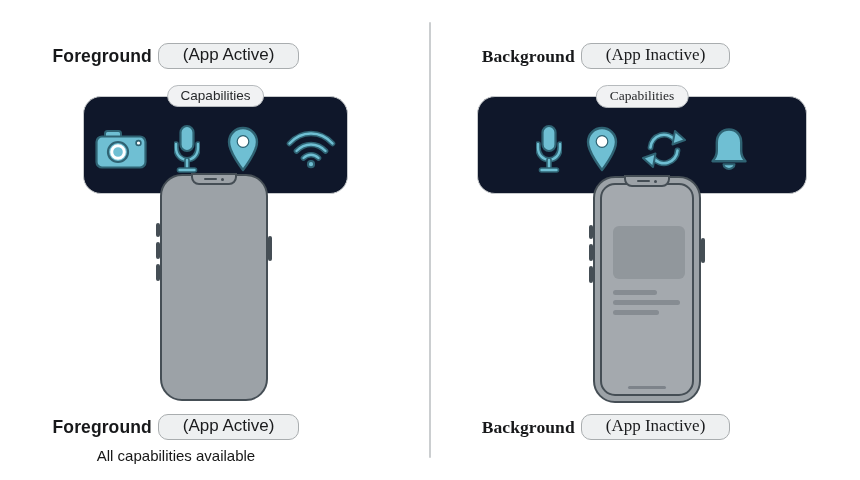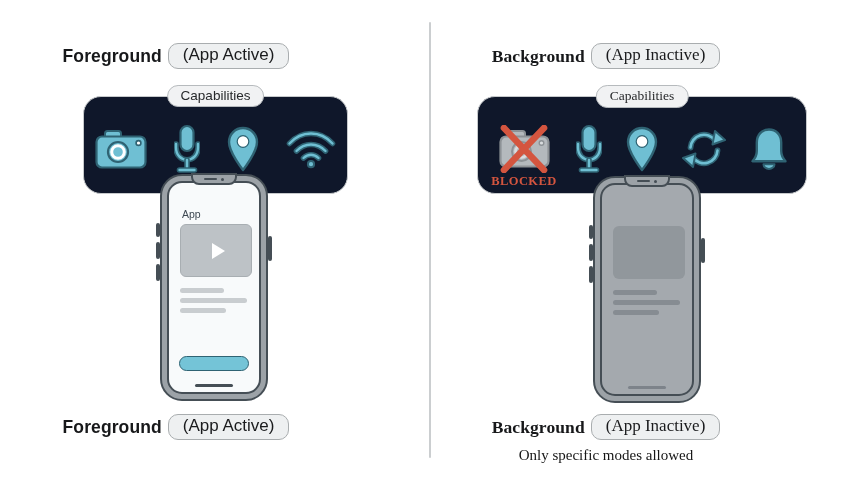--- a/index.html
+++ b/index.html
@@ -11,21 +11,21 @@
 
   .panel { position:absolute; top:16px; width:352px; height:480px; }
   .panel.left { left:0; }
   .panel.right { left:430px;font-family:Liberation Serif, serif; }
 
   
   .title-row { position:absolute; left:0; width:100%; display:flex; justify-content:center; align-items:center; gap:6px; }
   .title-row.header { top:27px; }
   .title-row.footer { top:398px; }
   .title-text { font-size:17.5px; font-weight:bold; color:#17181a; letter-spacing:0.1px; }
-  .title-badge { font-size:17px; color:#1a1b1d; background:#eef0f1; border:1.5px solid #a9adaf; border-radius:10px; padding:1px 14px 3px; white-space:nowrap; }
+  .title-badge { font-size:17px; color:#1a1b1d; background:#eef0f1; border:1.5px solid #a9adaf; border-radius:10px; padding:1px 24px 3px; white-space:nowrap; }
 
   .subtitle { position:absolute; top:431px; left:0; width:100%; text-align:center; font-size:15px; color:#161616; }
 
   
   .capbox { position:absolute; top:80px; height:98px; background:#0f172a; border:1.6px solid #c6c9cb; border-radius:18px; }
   .panel.left  .capbox { left:83px; width:265px; }
   .panel.right .capbox { left:47px; width:330px; }
   .cap-pill { position:absolute; top:-12px; left:50%; transform:translateX(-50%); background:#f1f2f3; border:1.4px solid #b6babd; border-radius:12px; font-size:13.5px; color:#27292b; padding:2px 13px 3px; white-space:nowrap; }
   .icons-row { position:absolute; left:0; top:0; width:100%; height:100%; display:flex; justify-content:center; align-items:center; padding-top:8px; }
   .panel.left  .icons-row { gap:27px; }
@@ -116,65 +116,43 @@
           <circle cx="25" cy="35.2" r="3.1" fill="#6FBFD3" stroke="#2F6373" stroke-width="2"></circle>
         </svg>
       </div>
     </div>
 
     <div class="phone active">
       <div class="side-btn sb-l1"></div>
       <div class="side-btn sb-l2"></div>
       <div class="side-btn sb-l3"></div>
       <div class="side-btn sb-r1"></div>
-      <div class="screen">
-        <div class="app-label">App</div>
-        <div class="video">
-          <div class="play-tri"></div>
-        </div>
-        <div class="tline tl1"></div>
-        <div class="tline tl2"></div>
-        <div class="tline tl3"></div>
-        <div class="cta-btn"></div>
-        <div class="home-bar"></div>
-      </div>
       <div class="notch">
         <div class="speaker"></div>
         <div class="cam-dot"></div>
       </div>
     </div>
 
     <div class="title-row footer">
       <span class="title-text">Foreground</span>
       <span class="title-badge">(App Active)</span>
     </div>
+    <div class="subtitle">All capabilities available</div>
   </section>
 
   <section class="panel right">
     <div class="title-row header">
       <span class="title-text">Background</span>
       <span class="title-badge">(App Inactive)</span>
     </div>
 
     <div class="capbox">
       <div class="cap-pill">Capabilities</div>
       <div class="icons-row">
 
-        <div class="blocked-wrap">
-          <svg width="56" height="48" viewBox="0 0 56 48">
-            <rect x="13" y="6" width="16" height="9" rx="2.5" fill="#B4B9BD" stroke="#8D9296" stroke-width="2"></rect>
-            <rect x="4.5" y="11.5" width="48" height="30" rx="5.5" fill="#B4B9BD" stroke="#8D9296" stroke-width="2.2"></rect>
-            <circle cx="25.5" cy="26.5" r="9.5" fill="#B4B9BD" stroke="#8D9296" stroke-width="2"></circle>
-            <circle cx="25.5" cy="26.5" r="6" fill="none" stroke="#d9dcde" stroke-width="2.6"></circle>
-            <circle cx="45.5" cy="18" r="2.3" fill="#d9dcde" stroke="#8D9296" stroke-width="1.4"></circle>
-            <path d="M8,3 L48,45" stroke="#D4553F" stroke-width="6.6" stroke-linecap="round"></path>
-            <path d="M48,3 L8,45" stroke="#D4553F" stroke-width="6.6" stroke-linecap="round"></path>
-          </svg>
-          <span class="blocked-label">BLOCKED</span>
-        </div>
 
         <svg width="26" height="50" viewBox="0 0 26 50">
           <path d="M2,20 v3.5 c0,7.3 4.9,12.3 11,12.3 s11,-5 11,-12.3 V20" fill="none" stroke="#2F6373" stroke-width="5.6" stroke-linecap="round"></path>
           <path d="M2,20 v3.5 c0,7.3 4.9,12.3 11,12.3 s11,-5 11,-12.3 V20" fill="none" stroke="#6FBFD3" stroke-width="2.4" stroke-linecap="round"></path>
           <path d="M13,36 V43" stroke="#2F6373" stroke-width="5.6" stroke-linecap="round"></path>
           <path d="M13,36 V43" stroke="#6FBFD3" stroke-width="2.4" stroke-linecap="round"></path>
           <path d="M5.5,46 H20.5" stroke="#2F6373" stroke-width="5.6" stroke-linecap="round"></path>
           <path d="M5.5,46 H20.5" stroke="#6FBFD3" stroke-width="2.4" stroke-linecap="round"></path>
           <rect x="6.5" y="2" width="13" height="25" rx="6.5" fill="#6FBFD3" stroke="#2F6373" stroke-width="2.2"></rect>
         </svg>
@@ -219,15 +197,14 @@
       <div class="notch">
         <div class="speaker"></div>
         <div class="cam-dot"></div>
       </div>
     </div>
 
     <div class="title-row footer">
       <span class="title-text">Background</span>
       <span class="title-badge">(App Inactive)</span>
     </div>
-    <div class="subtitle">Only specific modes allowed</div>
   </section>
 </div>
 
 </body></html>

